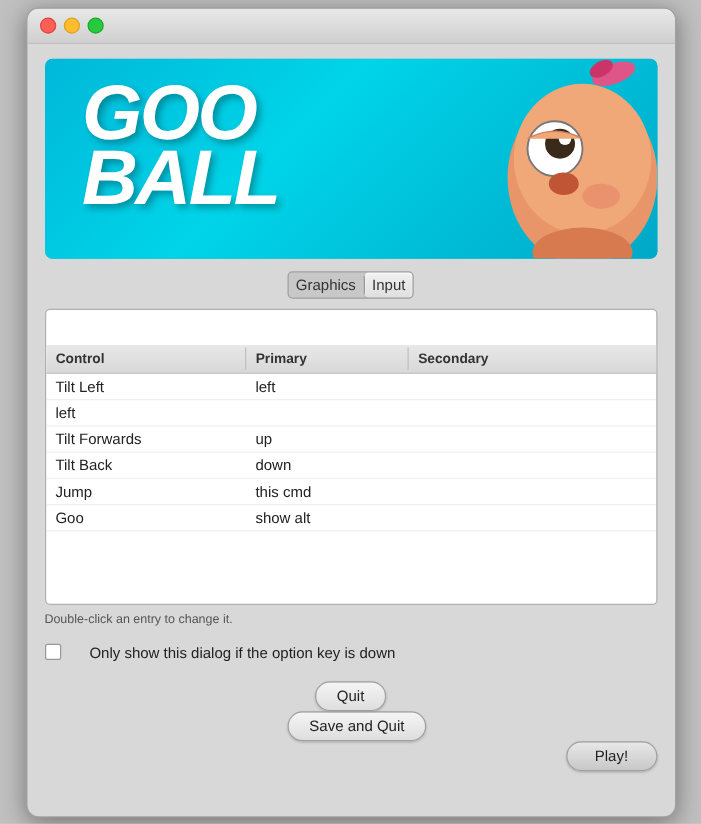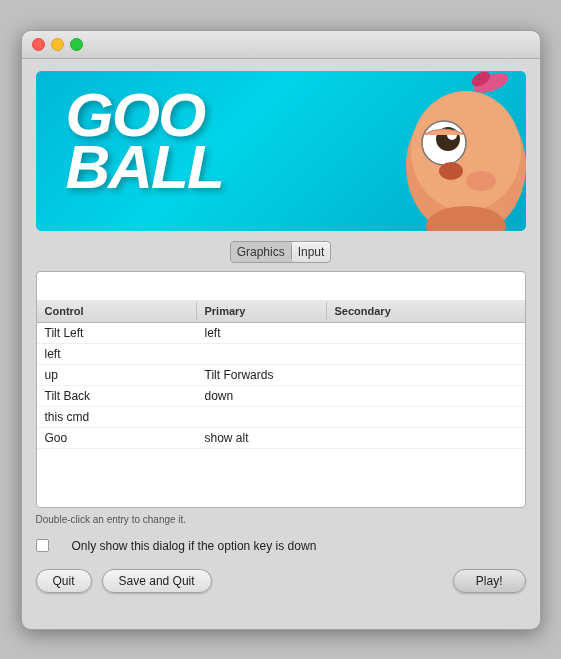--- a/index.html
+++ b/index.html
@@ -194,20 +194,21 @@
 
     .checkbox-label {
       font-size: 12px;
       color: #222;
     }
 
     .buttons-row {
       display: flex;
       align-items: center;
       margin: 16px 14px;
+      flex-direction: column;
     }
 
     .btn {
       padding: 4px 16px;
       font-size: 12px;
       border-radius: 12px;
       border: 1px solid #a0a0a0;
       background: linear-gradient(to bottom, #f5f5f5, #dedede);
       cursor: pointer;
       color: #222;
@@ -294,30 +295,31 @@
       <div class="table-row">
         <div class="table-cell">Tilt Left</div>
         <div class="table-cell">left</div>
         <div class="table-cell"></div>
       </div>
       <div class="table-row">
         <div class="table-cell">left</div>
         <div class="table-cell"></div>
       </div>
       <div class="table-row">
+        <div class="table-cell">Tilt Forwards</div>
         <div class="table-cell">up</div>
-        <div class="table-cell">Tilt Forwards</div>
         <div class="table-cell"></div>
       </div>
       <div class="table-row">
         <div class="table-cell">Tilt Back</div>
         <div class="table-cell">down</div>
         <div class="table-cell"></div>
       </div>
       <div class="table-row">
+        <div class="table-cell">Jump</div>
         <div class="table-cell">this cmd</div>
         <div class="table-cell"></div>
       </div>
       <div class="table-row">
         <div class="table-cell">Goo</div>
         <div class="table-cell">show alt</div>
         <div class="table-cell"></div>
       </div>
       <div class="table-empty"></div>
     </div>

